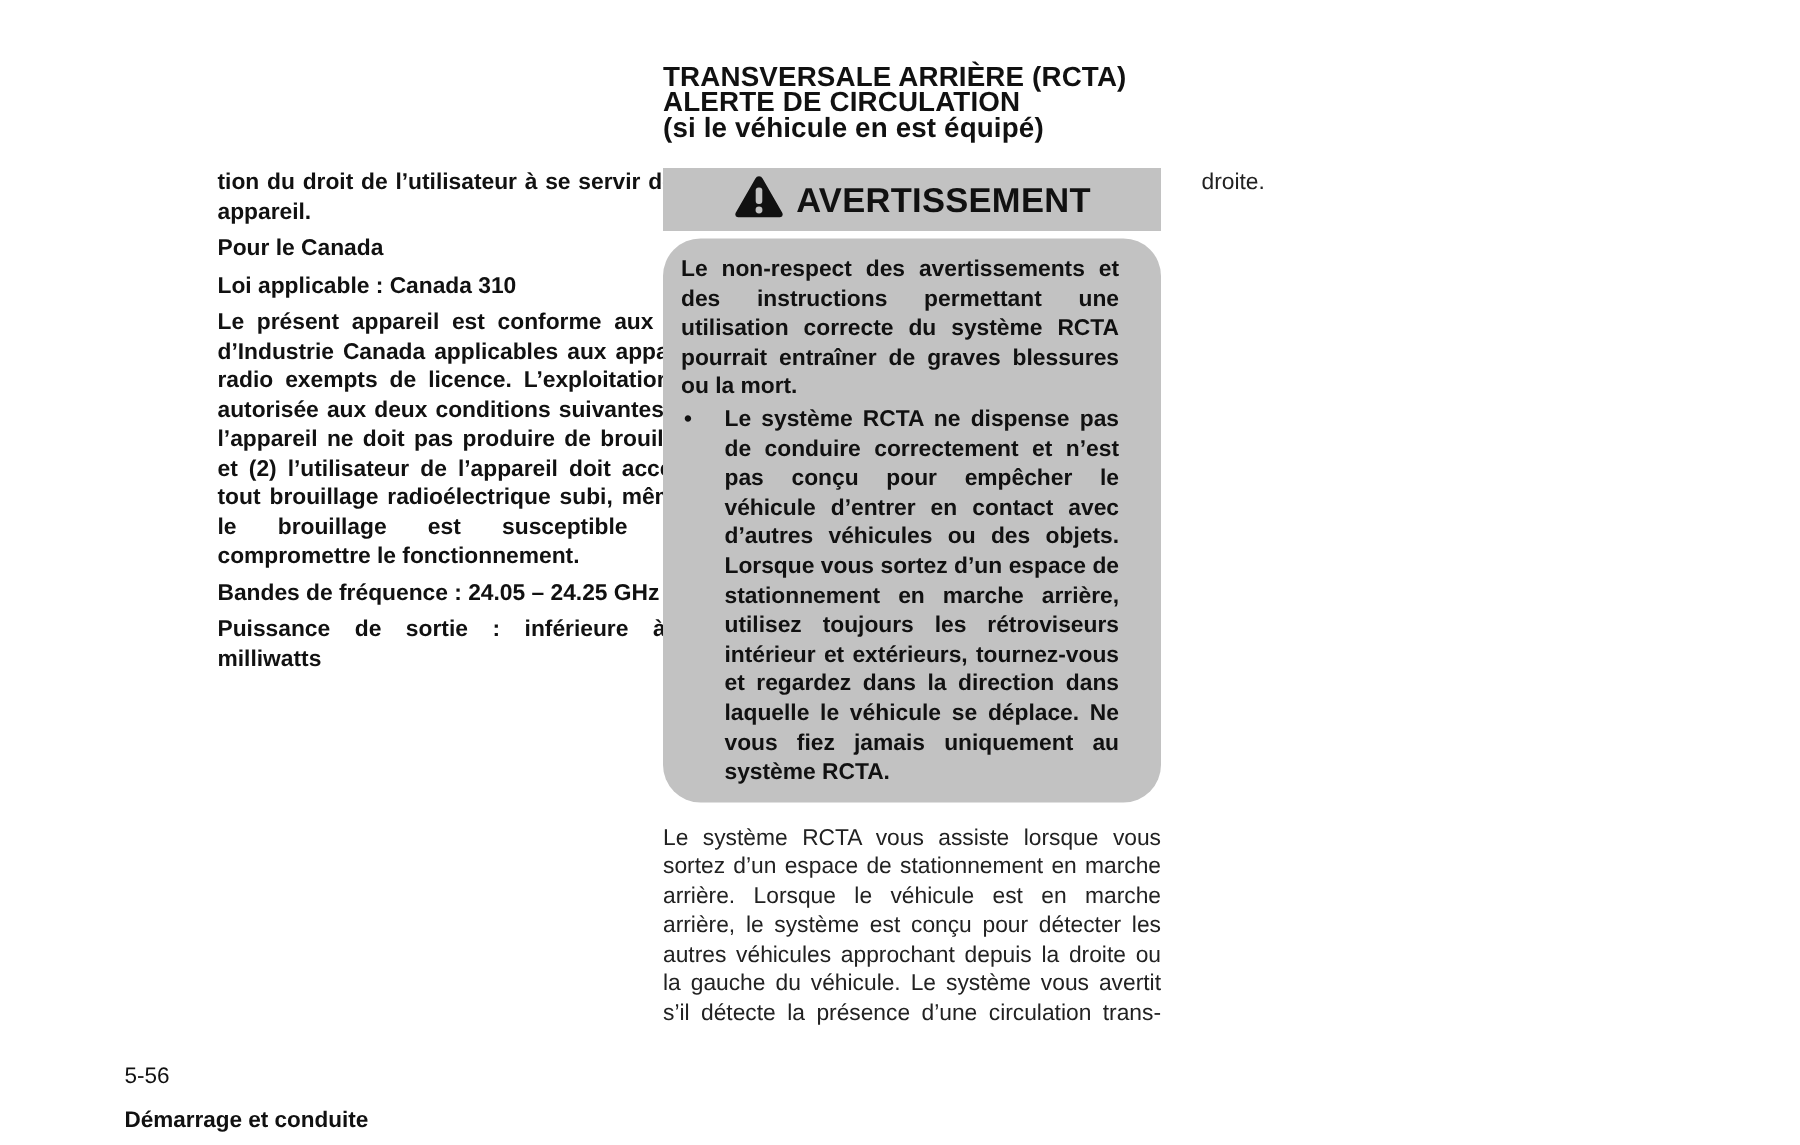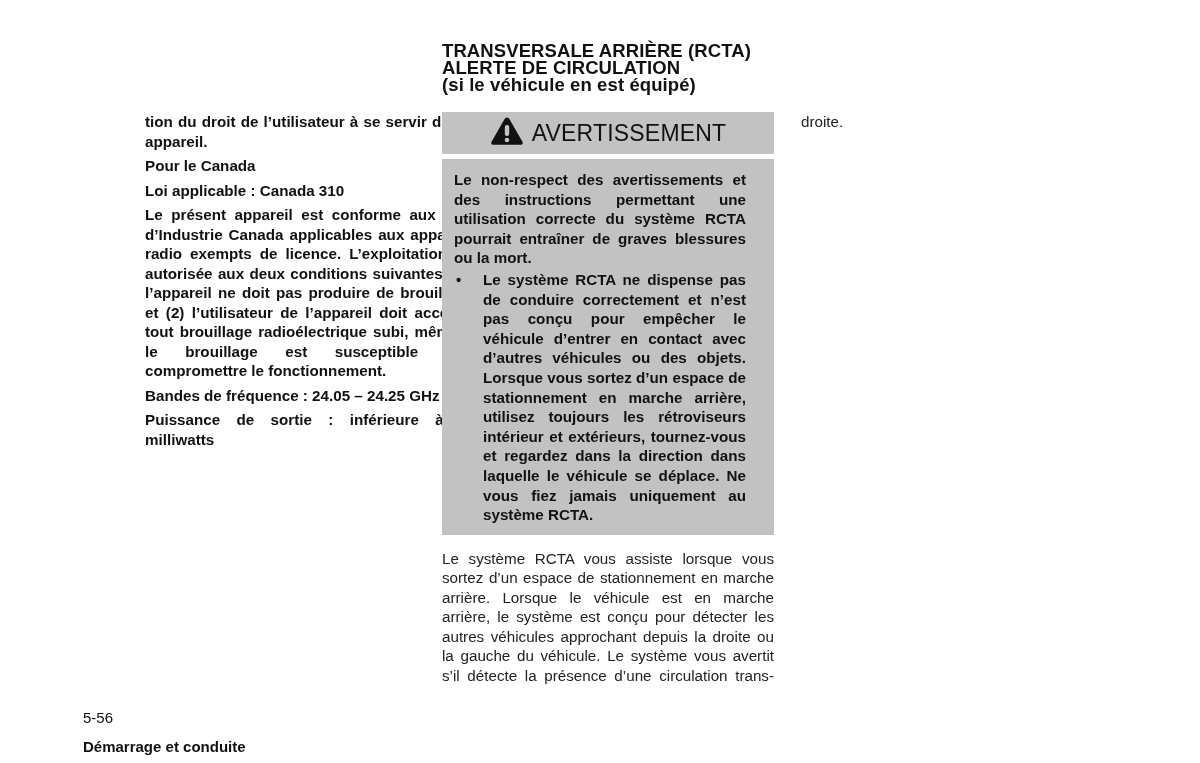--- a/index.html
+++ b/index.html
@@ -7,23 +7,23 @@
   .col { position: absolute; }
   #col-left { left: 101px; top: 112px; width: 332px; margin-left: 44px; }
   #col-mid { left: 442px; top: 42px; width: 332px; }
   #col-right { left: 801px; top: 112px; width: 332px; }
   .bold-p { font-weight: bold; font-size: 15.2px; line-height: 19.5px; margin: 0 0 5px 0; text-align: justify; text-align-last: left; }
   .section-title { font-weight: bold; font-size: 18.5px; line-height: 17px; margin: 0; letter-spacing: 0.1px; }
   .section-title .sub { display: block; }
   .warn-box { margin-top: 19px; width: 332px; }
   .warn-head { background: #c2c2c2; height: 42px; display: flex; align-items: center; justify-content: center; gap: 8px; }
   .warn-head svg { width: 34px; height: 30px; }
-  .warn-title { font-weight: normal; font-size: 23px; letter-spacing: 0.2px; }
+  .warn-title { font-weight: bold; font-size: 23px; letter-spacing: 0.2px; }
   .warn-gap { height: 5px; background: #ffffff; }
-  .warn-body { background: #c2c2c2; padding: 11px 28px 10px 12px; }
+  .warn-body { background: #c2c2c2; padding: 11px 28px 10px 12px; border-radius: 25px; }
   .warn-body p { font-weight: bold; font-size: 15.2px; line-height: 19.6px; margin: 0; text-align: justify; text-align-last: left; }
   .bullet { display: flex; margin-top: 2px; }
   .bullet .dot { width: 27px; flex: none; font-weight: bold; font-size: 15px; line-height: 19.6px; padding-left: 2px; }
   .bullet .btext { flex: 1; font-weight: bold; font-size: 15.2px; line-height: 19.6px; text-align: justify; text-align-last: left; }
   .body-p { font-size: 15.2px; line-height: 19.5px; margin: 14px 0 0 0; text-align: justify; text-align-last: justify; color: #222; }
   .plain { font-size: 15.2px; line-height: 19.5px; color: #222; margin: 0; }
   #footer { position: absolute; left: 83px; top: 709px; font-size: 15px; display: flex; gap: 12px; align-items: baseline; flex-direction: column; }
   #footer .pg { font-weight: normal; }
   #footer .chap { font-weight: bold; }
 </style>

